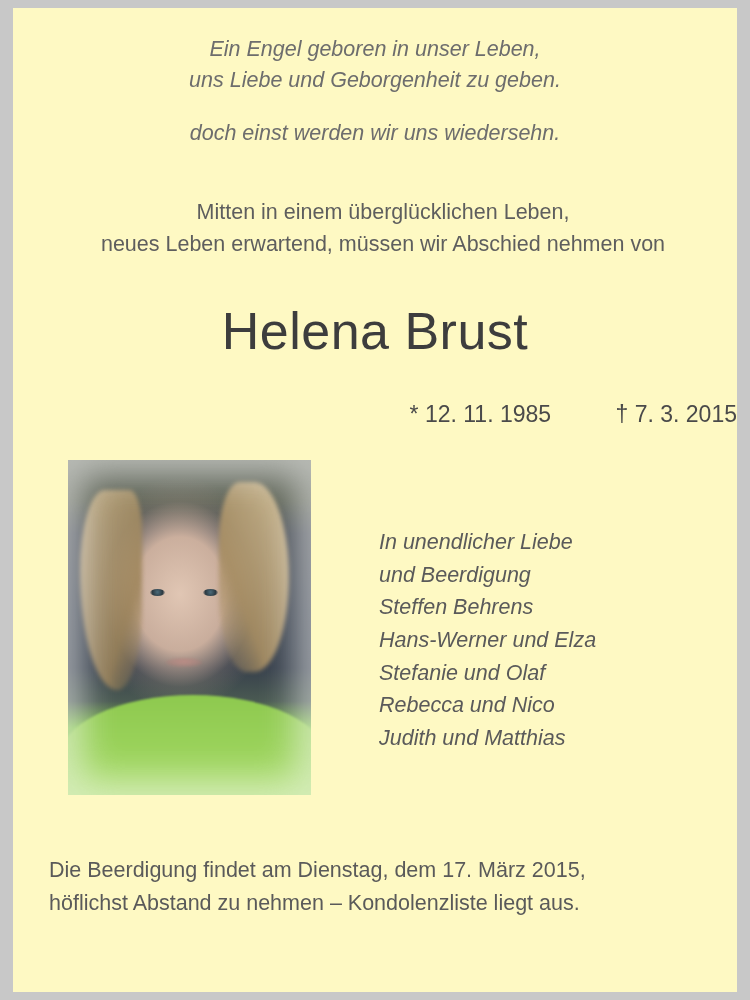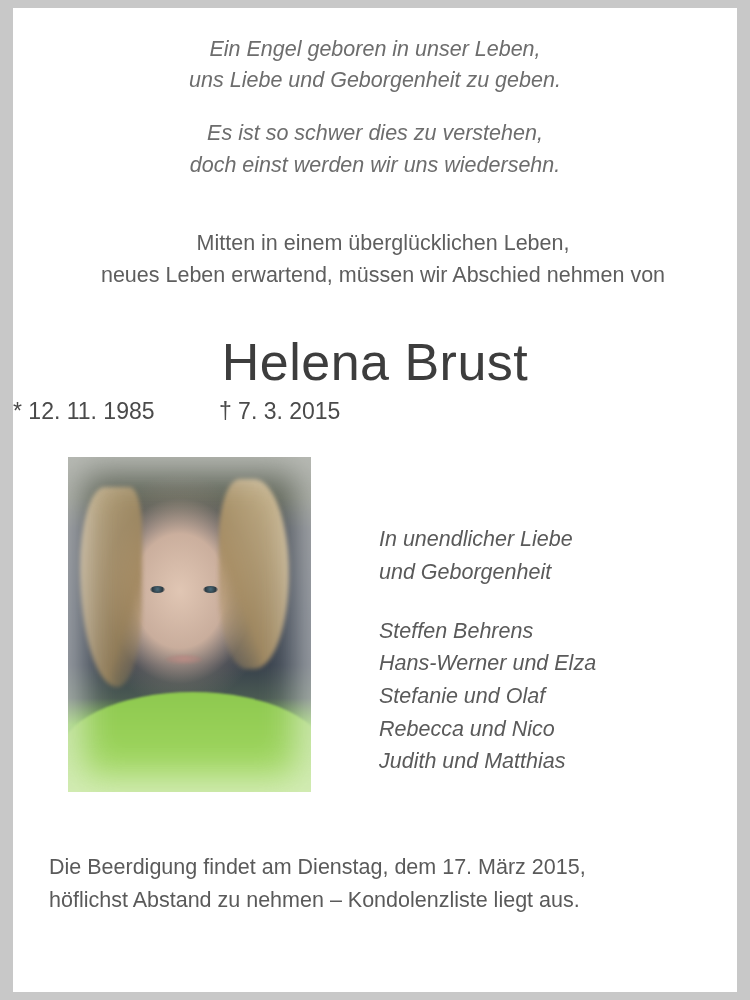--- a/index.html
+++ b/index.html
@@ -12,21 +12,21 @@
     background: #c8c8c8;
     font-family: "Liberation Sans", sans-serif;
     overflow: hidden;
   }
   .page {
     position: absolute;
     left: 13px;
     top: 8px;
     width: 724px;
     height: 984px;
-    background: #ffffff;
+    background: #fef9c3;
     box-sizing: border-box;
     overflow: hidden;
   }
   .poem {
     text-align: center;
     font-style: italic;
     color: #6d6d6d;
     font-size: 21.5px;
     line-height: 1.45;
     padding-top: 26px;
@@ -50,24 +50,24 @@
   }
   .name {
     text-align: center;
     color: #3d3d3d;
     font-size: 52px;
     font-weight: 400;
     letter-spacing: 0.5px;
     margin-top: 41px;
   }
   .dates {
-    text-align: left;
+    text-align: right;
     color: #4a4a4a;
     font-size: 23px;
-    margin-top: 6px;
+    margin-top: 40px;
   }
   .dates .birth {
     display: inline-block;
   }
   .dates .death {
     display: inline-block;
     margin-left: 58px;
   }
   .middle {
     position: relative;
@@ -142,21 +142,20 @@
   }
   .family {
     position: absolute;
     left: 366px;
     top: 66px;
     color: #5a5a5a;
     font-size: 21.5px;
     line-height: 1.52;
   }
   .family .group + .group {
-    margin-top: 26px;
   }
   .footer {
     margin-top: 44px;
     padding: 0 36px;
     color: #5a5a5a;
     font-size: 21.5px;
     line-height: 1.52;
   }
   .footer .line {
     white-space: nowrap;
@@ -166,21 +165,20 @@
 <body>
 
 <div class="page">
 
   <div class="poem">
     <div class="stanza">
       <div class="line">Ein Engel geboren in unser Leben,</div>
       <div class="line">uns Liebe und Geborgenheit zu geben.</div>
     </div>
     <div class="stanza">
-      <div class="line">Es ist so schwer dies zu verstehen,</div>
       <div class="line">doch einst werden wir uns wiedersehn.</div>
     </div>
   </div>
 
   <div class="intro">
     <div class="line">Mitten in einem überglücklichen Leben,</div>
     <div class="line">neues Leben erwartend, müssen wir Abschied nehmen von</div>
   </div>
 
   <div class="name">Helena Brust</div>
@@ -198,21 +196,21 @@
       <div class="shoulder"></div>
       <div class="eye-l"></div>
       <div class="eye-r"></div>
       <div class="mouth"></div>
       <div class="vignette"></div>
     </div>
 
     <div class="family">
       <div class="group">
         <div>In unendlicher Liebe</div>
-        <div>und Geborgenheit</div>
+        <div>und Beerdigung</div>
       </div>
       <div class="group">
         <div>Steffen Behrens</div>
         <div>Hans-Werner und Elza</div>
         <div>Stefanie und Olaf</div>
         <div>Rebecca und Nico</div>
         <div>Judith und Matthias</div>
       </div>
     </div>
   </div>

